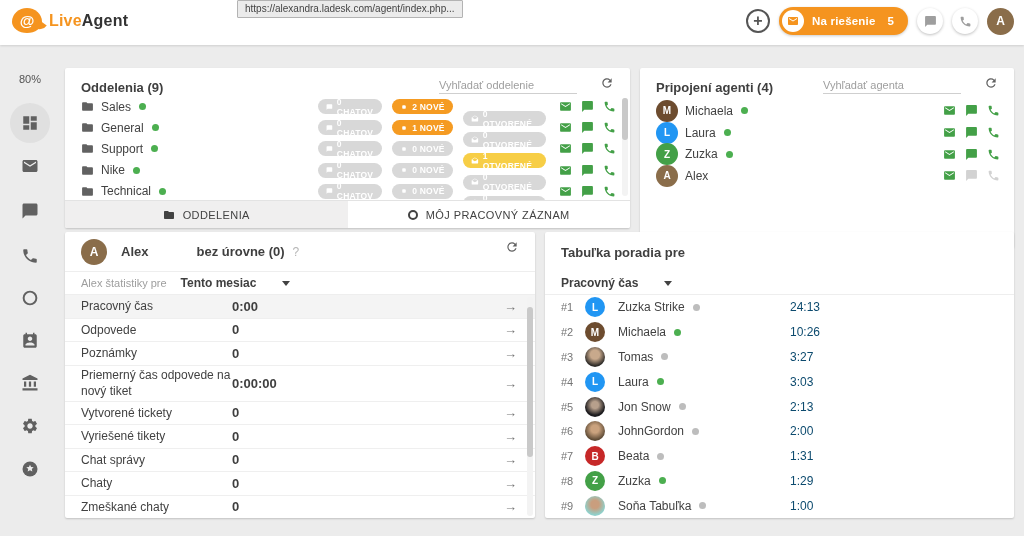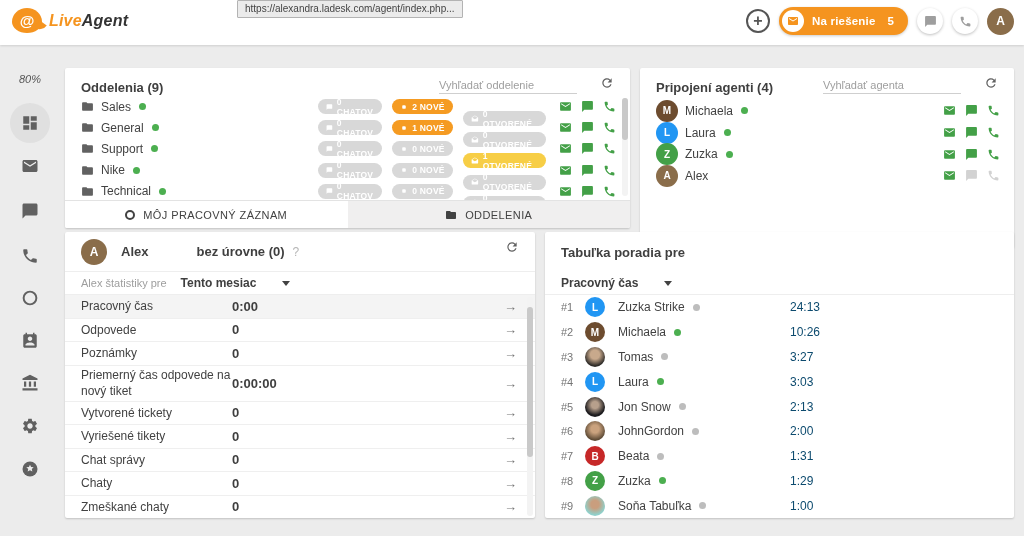--- a/index.html
+++ b/index.html
@@ -5,39 +5,39 @@
   * { margin:0; padding:0; box-sizing:border-box; }
   html,body { width:1024px; height:536px; overflow:hidden;
     font-family:"Liberation Sans", sans-serif; background:#ececec; color:#3f3f3f; }
   .topbar { position:absolute; top:0; left:0; width:1024px; height:45px; background:#fff;
     box-shadow:0 1px 2px rgba(0,0,0,.12); z-index:5; }
   .logo { position:absolute; left:12px; top:8px; display:flex; align-items:center; gap:7px; }
   .logo-bubble { position:relative; width:30px; height:25px; background:#f5941f; border-radius:50% 50% 50% 50%/55% 55% 45% 45%;
     color:#fff; font-weight:bold; font-size:15px; display:flex; align-items:center; justify-content:center; }
   .logo-bubble::after { content:""; position:absolute; right:-3px; bottom:2px; width:9px; height:9px;
     background:#f5941f; transform:rotate(35deg); border-radius:0 0 9px 0; }
-  .logo-text { font-size:16px; font-weight:bold; letter-spacing:.2px;font-style:italic; }
+  .logo-text { font-size:16px; font-weight:bold; letter-spacing:.2px; }
   .logo-text .lv { color:#f5941f; } .logo-text .ag { color:#333; }
   .tooltip { position:absolute; left:237px; top:0; background:#ebebeb; border:1px solid #b3b3b3;
     font-size:10px; color:#444; padding:2px 7px 3px; border-radius:1px; white-space:nowrap; }
   .top-right { position:absolute; right:10px; top:7px; display:flex; align-items:center; gap:9px; }
   .circle-btn { width:26px; height:26px; border-radius:50%; background:#fff; display:flex; align-items:center;
     justify-content:center; box-shadow:0 1px 3px rgba(0,0,0,.25); cursor:pointer; }
   .plus-btn { width:24px; height:24px; border-radius:50%; border:2px solid #555; background:#fff;
     color:#555; font-size:16px; font-weight:bold; display:flex; align-items:center; justify-content:center; box-shadow:none; }
   .solve-pill { height:28px; border-radius:14px; background:#f5941f; display:flex; align-items:center;
     gap:8px; padding:0 14px 0 3px; cursor:pointer; box-shadow:0 1px 3px rgba(0,0,0,.2); }
   .solve-pill .env-circle { width:22px; height:22px; background:#fff; border-radius:50%;
     display:flex; align-items:center; justify-content:center; }
   .solve-pill b { color:#fff; font-size:11.5px; letter-spacing:.2px; }
   .solve-pill .cnt { color:#fff; font-size:11.5px; font-weight:bold; margin-left:4px; }
   .avatar-top { width:27px; height:27px; border-radius:50%; background:#8a6d4a; color:#fff;
     font-size:12px; font-weight:bold; display:flex; align-items:center; justify-content:center; cursor:pointer; }
   .sidebar { position:absolute; left:0; top:45px; width:60px; height:491px; }
-  .sb-percent { position:absolute; top:28px; width:60px; text-align:center; font-size:11px; color:#555;font-style:italic; }
+  .sb-percent { position:absolute; top:28px; width:60px; text-align:center; font-size:11px; color:#555; }
   .sb-item { position:absolute; left:10px; width:40px; height:40px; display:flex; align-items:center;
     justify-content:center; border-radius:50%; cursor:pointer; color:#616161; }
   .sb-item.active { background:#e0e0e0; }
   .ic { display:block; }
   .panel { position:absolute; background:#fff; border-radius:2px; box-shadow:0 1px 2px rgba(0,0,0,.18); overflow:hidden; }
   #deps-panel   { left:65px;  top:68px;  width:565px; height:160px; }
   #agents-panel { left:640px; top:68px;  width:374px; height:180px; }
   #stats-panel  { left:65px;  top:232px; width:470px; height:286px; }
   #lb-panel     { left:545px; top:232px; width:469px; height:286px; }
   .panel-title { font-size:13px; font-weight:bold; color:#3f3f3f; }
@@ -383,29 +383,29 @@
           <svg width="13" height="13" viewBox="0 0 24 24" fill="currentColor" class="ric green">
             <path d="M6.62 10.79c1.44 2.83 3.76 5.14 6.59 6.59l2.2-2.2c.27-.27.67-.36 1.02-.24 1.12.37 2.33.57 3.57.57.55 0 1 .45 1 1V20c0 .55-.45 1-1 1-9.39 0-17-7.61-17-17 0-.55.45-1 1-1h3.5c.55 0 1 .45 1 1 0 1.25.2 2.45.57 3.57.11.35.03.74-.25 1.02l-2.2 2.2z"></path>
           </svg>
         </span>
       </div>
     </div>
   <div class="vtrack" style="right:2px; top:30px; height:98px;">
     <div class="vthumb" style="top:0; height:42px;"></div>
   </div>
   <div class="tabbar">
+    <div class="tab active">
+      <svg class="ic" width="12" height="12" viewBox="0 0 24 24" fill="#424242">
+          <path d="M10 4H4c-1.1 0-2 .9-2 2v12c0 1.1.9 2 2 2h16c1.1 0 2-.9 2-2V8c0-1.1-.9-2-2-2h-8l-2-2z"></path>
+        </svg>
+      <span>ODDELENIA</span>
+    </div>
     <div class="tab">
       <span class="ring"></span>
       <span>MÔJ PRACOVNÝ ZÁZNAM</span>
-    </div>
-    <div class="tab active">
-      <svg class="ic" width="12" height="12" viewBox="0 0 24 24" fill="#424242">
-          <path d="M10 4H4c-1.1 0-2 .9-2 2v12c0 1.1.9 2 2 2h16c1.1 0 2-.9 2-2V8c0-1.1-.9-2-2-2h-8l-2-2z"></path>
-        </svg>
-      <span>ODDELENIA</span>
     </div>
   </div>
 </div>
 
 <div class="panel" id="agents-panel">
   <div class="panel-head" style="height:32px">
     <span class="panel-title">Pripojení agenti (4)</span>
     <input class="search" placeholder="Vyhľadať agenta" style="">
     <span class="refresh">
       <svg class="ic" width="14" height="14" viewBox="0 0 24 24" fill="currentColor">

